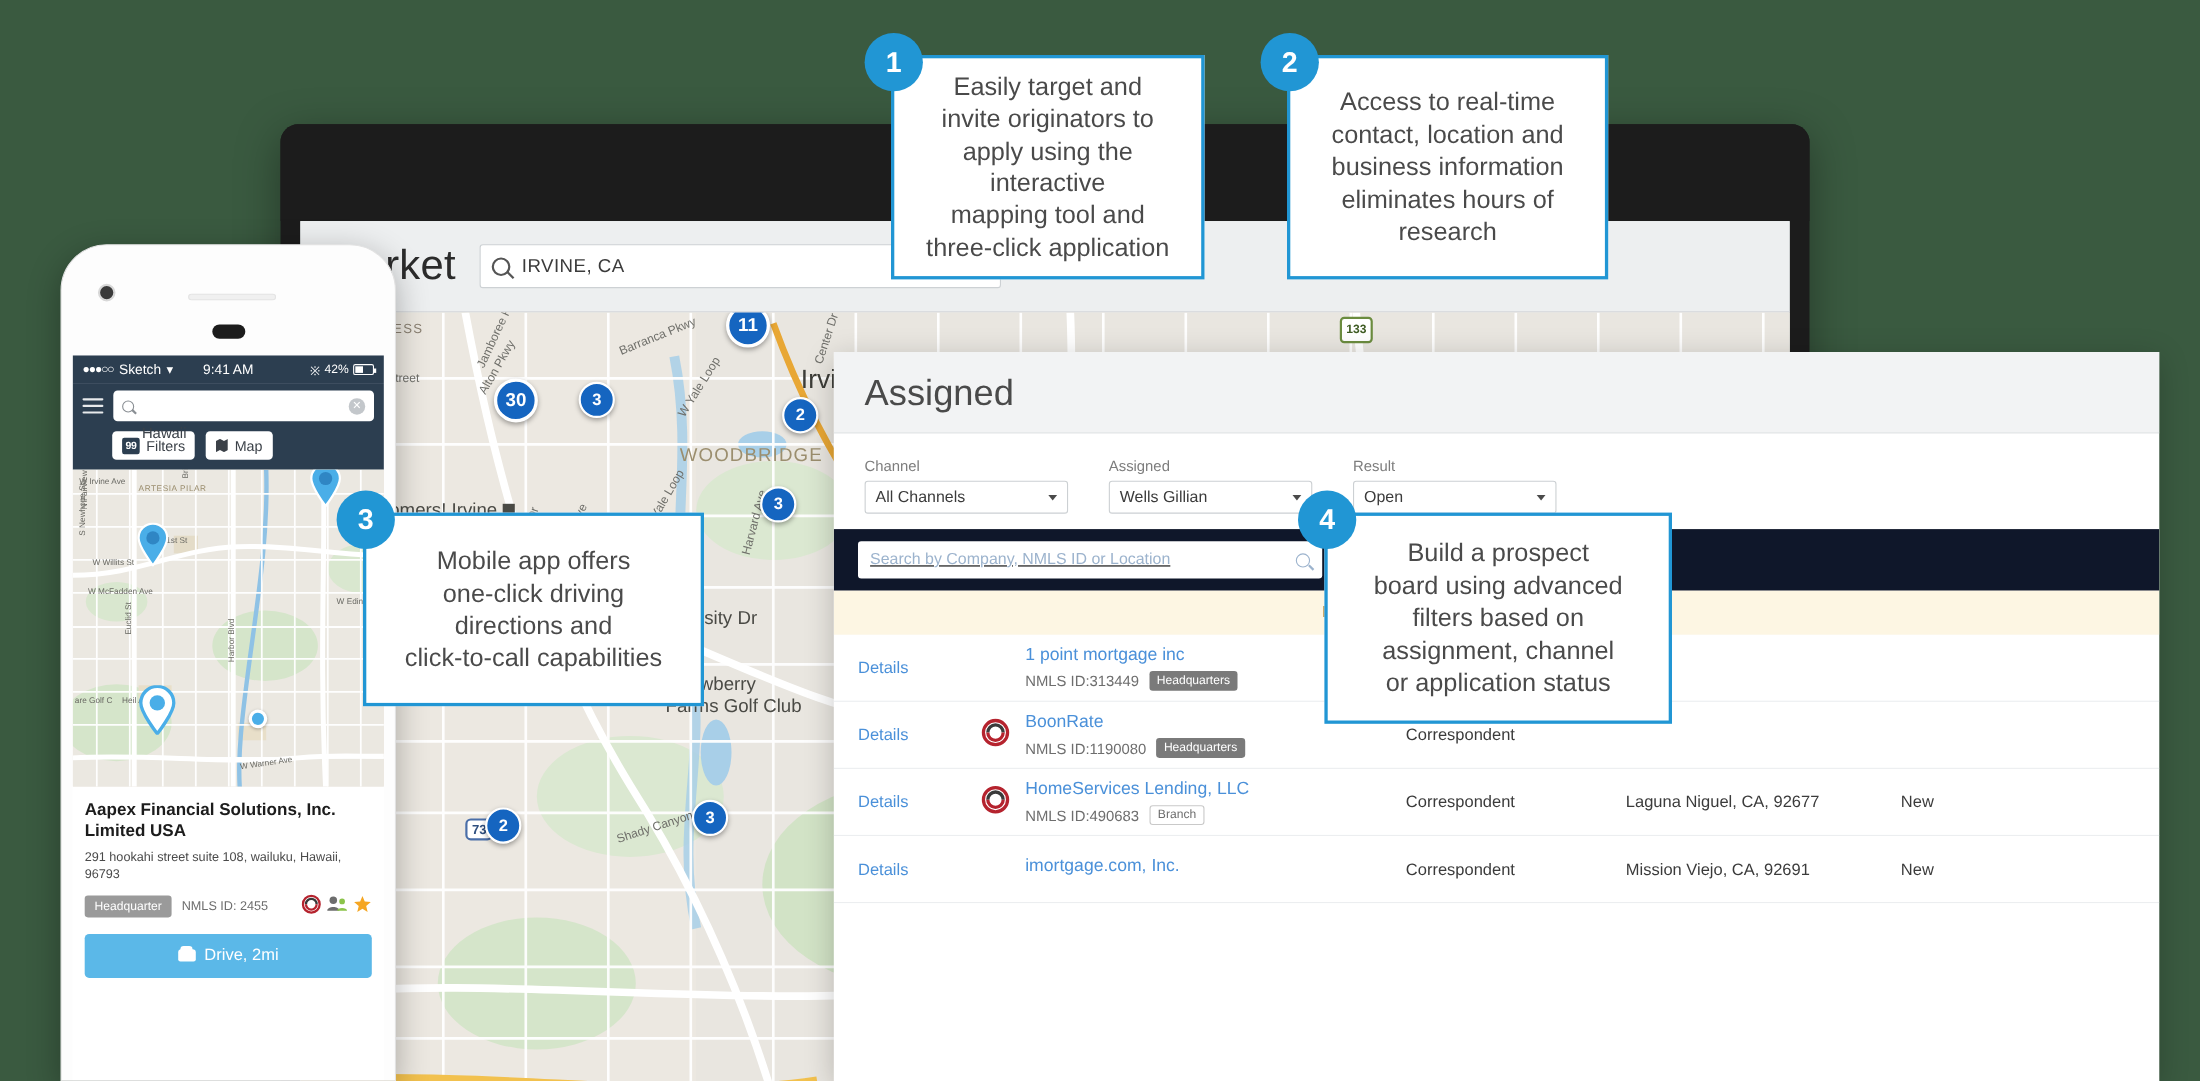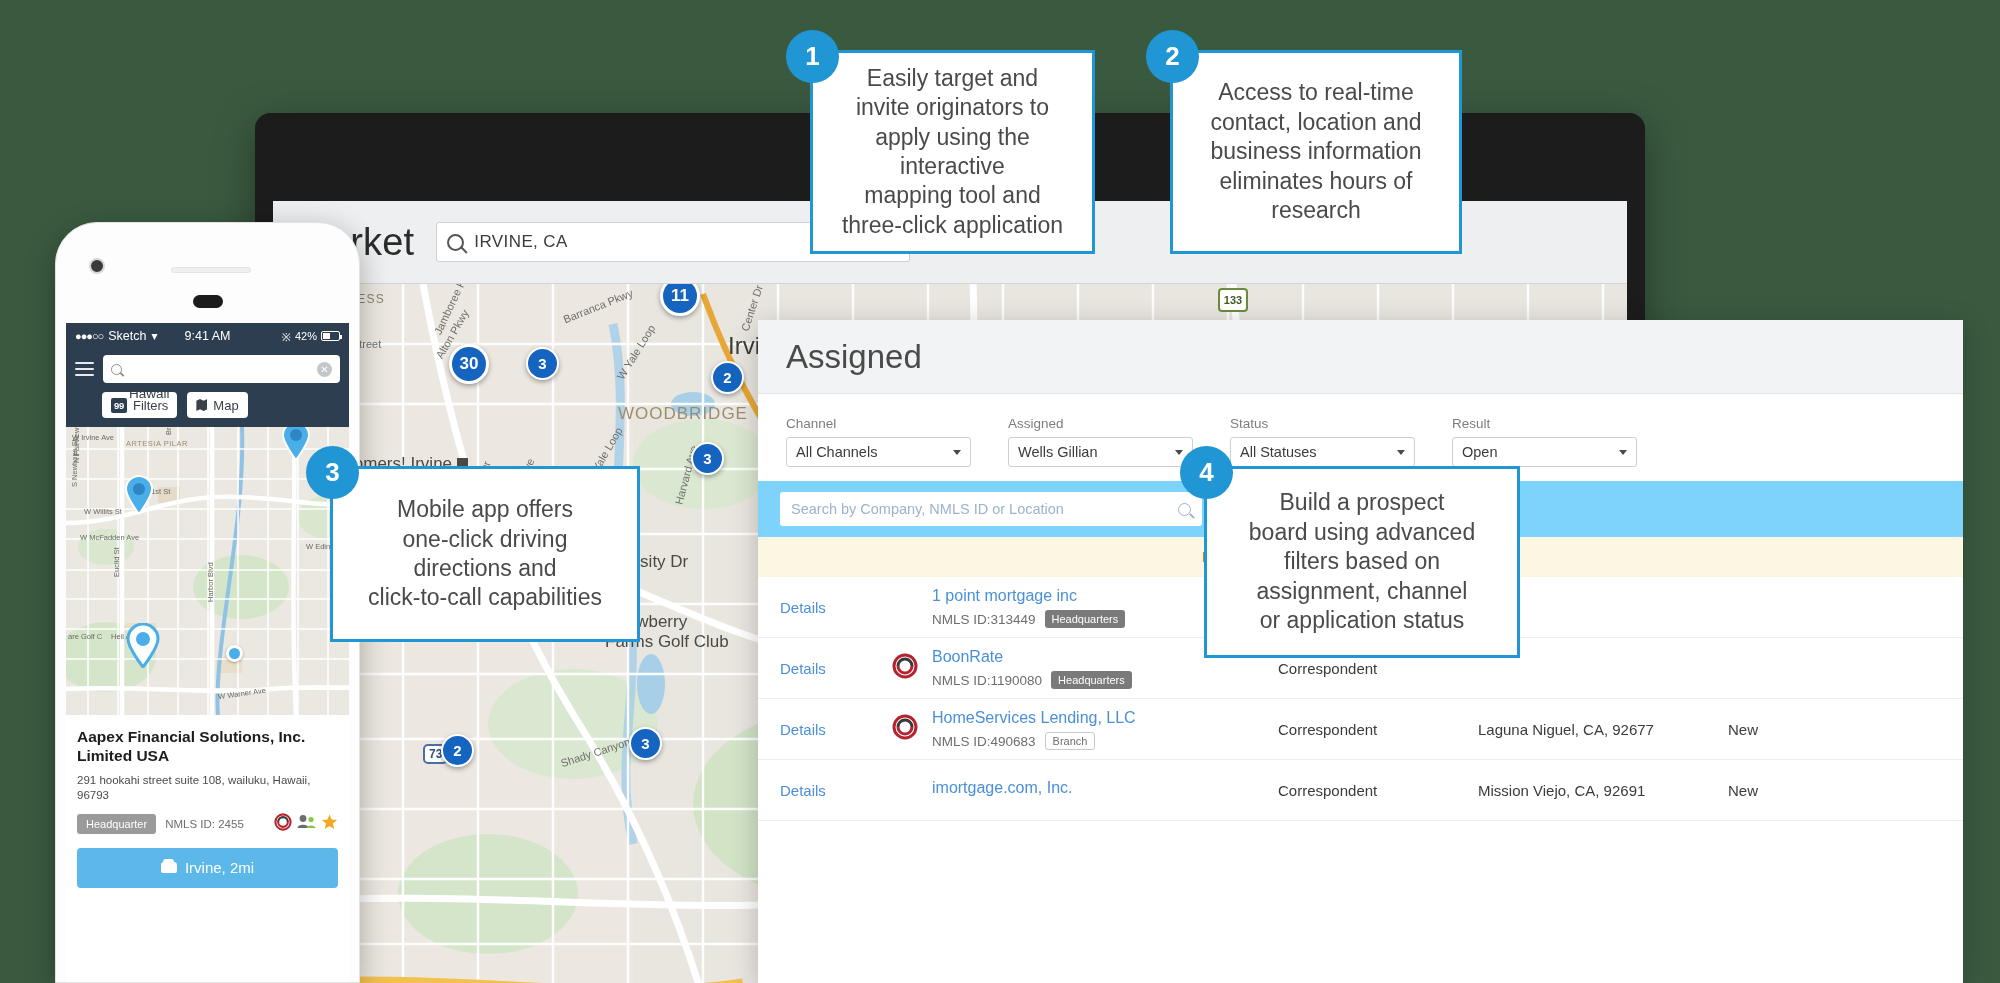--- a/index.html
+++ b/index.html
@@ -126,21 +126,21 @@
     background:#fff; box-shadow:0 6px 26px rgba(0,0,0,.22);
     overflow:hidden;
   }
   #pr-header{height:74px;background:#f2f3f4;display:flex;align-items:center;padding:0 28px;border-bottom:1px solid #e2e4e5;}
   #pr-title{font-size:33px;color:#4a4a4a;font-weight:400;}
   #pr-filters{display:flex;gap:0;padding:22px 28px 14px;}
   .pr-f{width:185px;margin-right:37px;}
   .pr-f-label{font-size:13.5px;color:#7d7d7d;margin-bottom:6px;}
   .pr-select{height:30px;border:1px solid #ccd0d3;border-radius:3px;background:#fff;display:flex;align-items:center;padding:0 9px;font-size:14.5px;color:#3b3b3b;position:relative;}
   .caret{position:absolute;right:9px;width:0;height:0;border-left:4.5px solid transparent;border-right:4.5px solid transparent;border-top:5.5px solid #4a4a4a;}
-  #pr-searchbar{background:#7dd3fc;padding:11px 22px;display:flex;align-items:flex-end;gap:22px;}
+  #pr-searchbar{background:#0f172a;padding:11px 22px;display:flex;align-items:flex-end;gap:22px;text-decoration:underline;}
   #pr-search{flex:0 0 422px;background:#fff;border-radius:3px;height:34px;display:flex;align-items:center;padding:0 11px;}
   #pr-search-ph{font-size:14.5px;color:#9cb3cd;flex:1;}
   .mg-bl{width:13px;height:13px;border:1.9px solid #9cb3cd;border-radius:50%;position:relative;flex:none;}
   .mg-bl::after{content:"";position:absolute;width:1.9px;height:6px;background:#9cb3cd;right:-2.5px;bottom:-4px;transform:rotate(-45deg);}
   .pr-colhead{font-size:14.5px;color:#2f6fb5;font-weight:bold;}
   #pr-filterrow{background:#fdf6e3;height:40px;display:flex;align-items:center;padding:0 22px;}
   #pr-filterrow .fl{font-size:14.5px;color:#b5893a;font-weight:bold;margin-left:422px;}
   .pr-row{display:flex;align-items:center;border-bottom:1px solid #eceef0;height:61px;padding:0 22px;}
   .pr-details{flex:0 0 112px;font-size:15px;color:#4a90d9;}
   .pr-logo{flex:0 0 40px;}
@@ -280,27 +280,20 @@
       <div class="pr-f-label">Channel</div>
       <div class="pr-select">
         <span>All Channels</span>
         <span class="caret"></span>
       </div>
     </div>
     <div class="pr-f">
       <div class="pr-f-label">Assigned</div>
       <div class="pr-select">
         <span>Wells Gillian</span>
-        <span class="caret"></span>
-      </div>
-    </div>
-    <div class="pr-f">
-      <div class="pr-f-label">Status</div>
-      <div class="pr-select">
-        <span>All Statuses</span>
         <span class="caret"></span>
       </div>
     </div>
     <div class="pr-f">
       <div class="pr-f-label">Result</div>
       <div class="pr-select">
         <span>Open</span>
         <span class="caret"></span>
       </div>
     </div>
@@ -519,21 +512,21 @@
           </span>
           <span>
             <svg width="17" height="16" viewBox="0 0 17 16">
                 <path d="M8.5 0.5 L10.6 5.6 L16.1 6 L11.9 9.6 L13.2 15 L8.5 12.1 L3.8 15 L5.1 9.6 L0.9 6 L6.4 5.6Z" fill="#f5a623"></path>
               </svg>
           </span>
         </span>
       </div>
       <div id="ph-drive">
         <span class="car"></span>
-        <span>Irvine, 2mi</span>
+        <span>Drive, 2mi</span>
       </div>
     </div>
   </div>
 </div>
 
 <div class="callout" id="co1">
   <div class="callout-num">1</div>
   <div class="cflex">
       <div class="callout-text">Easily target and
 invite originators to

